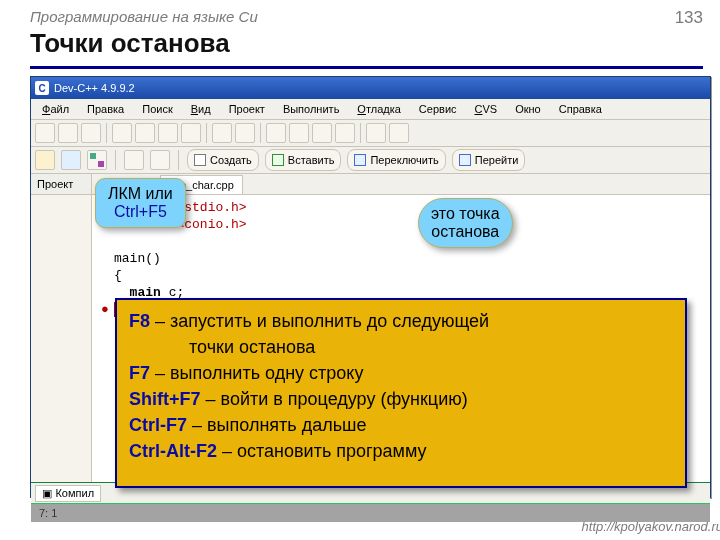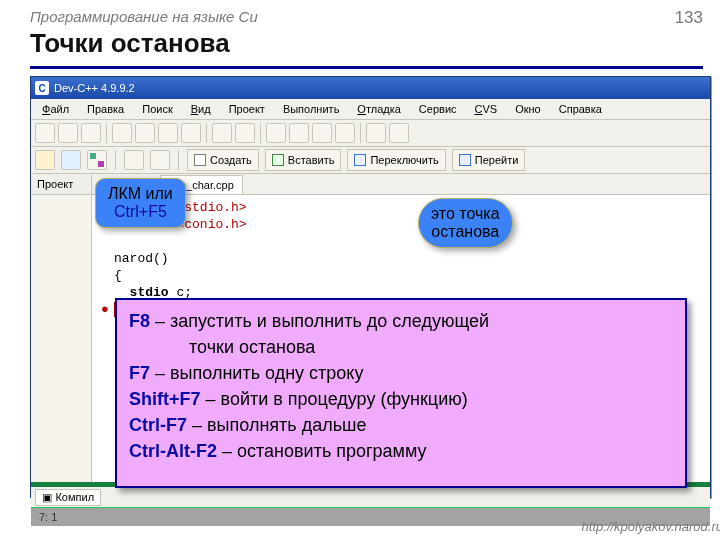--- a/index.html
+++ b/index.html
@@ -11,46 +11,46 @@
   .appwin{position:absolute;top:76px;left:30px;right:22px;height:420px;border:1px solid #1b3f73;background:#eeeeea;box-shadow:1px 1px 0 #999;}
   .titlebar{height:22px;background:linear-gradient(#3a6fd0,#1b4aa8);display:flex;align-items:center;font-size:11px;color:#fff;}
   .titlebar .icon{width:14px;height:14px;background:#fff;margin:0 5px 0 4px;display:inline-flex;align-items:center;justify-content:center;color:#1b4aa8;font-weight:bold;font-size:10px;border-radius:2px;}
   .menubar{height:20px;background:#f1f0ea;border-bottom:1px solid #c8c4b8;display:flex;align-items:center;font-size:11px;padding-left:4px;gap:4px;}
   .menubar span{padding:1px 7px;cursor:default;}
   .menubar span u{text-decoration:underline;}
   .toolbar{height:26px;background:#f1f0ea;border-bottom:1px solid #c8c4b8;display:flex;align-items:center;gap:3px;padding-left:4px;}
   .tbtn{width:20px;height:20px;border:1px solid #c9c5b8;background:#f7f5ee;border-radius:2px;box-sizing:border-box;}
   .tsep{width:1px;height:20px;background:#c8c4b8;margin:0 2px;}
   .toolbar2{height:26px;background:#f1f0ea;border-bottom:1px solid #c8c4b8;display:flex;align-items:center;gap:6px;padding-left:4px;font-size:11px;}
-  .txtbtn{height:20px;border:1px solid #c9c5b8;background:#f7f5ee;border-radius:0;display:flex;align-items:center;padding:0 6px;gap:4px;}
+  .txtbtn{height:20px;border:1px solid #c9c5b8;background:#f7f5ee;border-radius:8px;display:flex;align-items:center;padding:0 6px;gap:4px;}
   .txtbtn .sq{width:10px;height:10px;border:1px solid #7a7a7a;background:#fff;}
   .txtbtn .sq.g{border-color:#3a8a3a;background:#e6ffe6;}
   .txtbtn .sq.b{border-color:#3a6fd0;background:#e6f0ff;}
   .body{display:flex;height:calc(100% - 22px - 20px - 26px - 26px - 18px);}
   .sidebar{width:60px;border-right:1px solid #c8c4b8;background:#f5f3ec;}
   .sidetab{writing-mode:horizontal-tb;font-size:11px;padding:4px 6px;border-bottom:1px solid #c8c4b8;background:#eeeeea;}
   .editor{flex:1;display:flex;flex-direction:column;background:#fff;}
   .edtab{height:20px;background:#f1f0ea;border-bottom:1px solid #c8c4b8;font-size:11px;display:flex;align-items:center;}
   .edtab .tab{border:1px solid #c8c4b8;border-bottom:none;background:#fff;height:18px;display:flex;align-items:center;padding:0 8px;margin-left:68px;}
   .code{flex:1;font-family:"Courier New",monospace;font-size:13px;line-height:17px;padding:4px 4px 4px 4px;white-space:pre;color:#000;overflow:hidden;}
   .code .mark{display:inline-block;width:18px;text-align:center;vertical-align:top;}
   .code .dir{color:#007a00;}
   .code .lib{color:#b00000;}
   .code .kw{font-weight:bold;}
   .code .hi{background:#b00000;color:#fff;display:inline;padding:0;}
   .code .hi .str{color:#ffff80;}
   .code .dot{color:#b00000;font-weight:bold;}
-  .bottomtabs{height:20px;background:#f1f0ea;border-top:5px solid #15803d;font-size:11px;display:flex;align-items:center;padding-left:4px;}
+  .bottomtabs{height:20px;background:#f1f0ea;border-top:1px solid #15803d;font-size:11px;display:flex;align-items:center;padding-left:4px;}
   .bottomtabs .bt{border:1px solid #c8c4b8;background:#fff;padding:1px 6px;}
   .statusbar{height:18px;background:#a3a3a3;border-top:1px solid #22c55e;font-size:11px;display:flex;align-items:center;padding-left:8px;color:#333;}
   
-  .callout{position:absolute;background:#3b82f6;border:1px solid #b8b060;border-radius:10px;box-shadow:3px 3px 6px rgba(0,0,0,.35);padding:6px 12px;font-size:16px;text-align:center;}
+  .callout{position:absolute;background:#7dd3fc;border:1px solid #b8b060;border-radius:10px;box-shadow:3px 3px 6px rgba(0,0,0,.35);padding:6px 12px;font-size:16px;text-align:center;}
   .callout .blue{color:#0a0aa5;}
   
-  .bigbox{position:absolute;left:115px;top:298px;width:572px;height:190px;background:#f0abfc;border:2px solid #000090;box-shadow:4px 4px 6px rgba(0,0,0,.4);padding:8px 12px;font-size:18px;line-height:1.45;box-sizing:border-box;}
+  .bigbox{position:absolute;left:115px;top:298px;width:572px;height:190px;background:#eab308;border:2px solid #000090;box-shadow:4px 4px 6px rgba(0,0,0,.4);padding:8px 12px;font-size:18px;line-height:1.45;box-sizing:border-box;}
   .bigbox b.key{color:#0a0aa5;font-weight:bold;}
   .footer-left{position:absolute;bottom:6px;left:10px;font-style:italic;color:#7b7b7b;font-size:13px;}
   .footer-right{position:absolute;bottom:6px;right:10px;font-style:italic;color:#7b7b7b;font-size:13px;}
 </style>
 </head>
 <body>
 
 <div class="slide">
   <div class="cat">Программирование на языке Си</div>
   <div class="pagenum">133</div>
@@ -128,23 +128,23 @@
       <div class="sidebar">
         <div class="sidetab">Проект</div>
       </div>
       <div class="editor">
         <div class="edtab">
           <div class="tab">itch_char.cpp</div>
         </div>
         <div class="code"><span class="mark"> </span><span class="dir">#include</span><span class="lib">&lt;stdio.h&gt;</span>
 <span class="mark"> </span><span class="dir">#include</span><span class="lib">&lt;conio.h&gt;</span>
 <span class="mark"> </span>
-<span class="mark"> </span><span>narod()</span>
+<span class="mark"> </span><span>main()</span>
 <span class="mark"> </span><span>{</span>
-<span class="mark"> </span>  <span class="kw">stdio</span><span> c;</span>
+<span class="mark"> </span>  <span class="kw">main</span><span> c;</span>
 <span class="mark dot">●</span><span class="hi">  <span>printf(</span><span class="str">"Введите первую букву названия животного:\n"</span><span>);</span>   </span></div>
       </div>
     </div>
     <div class="bottomtabs">
       <div class="bt">
         <span>▣ </span><span>Компил</span>
       </div>
     </div>
     <div class="statusbar">
       <span>7: 1</span>

